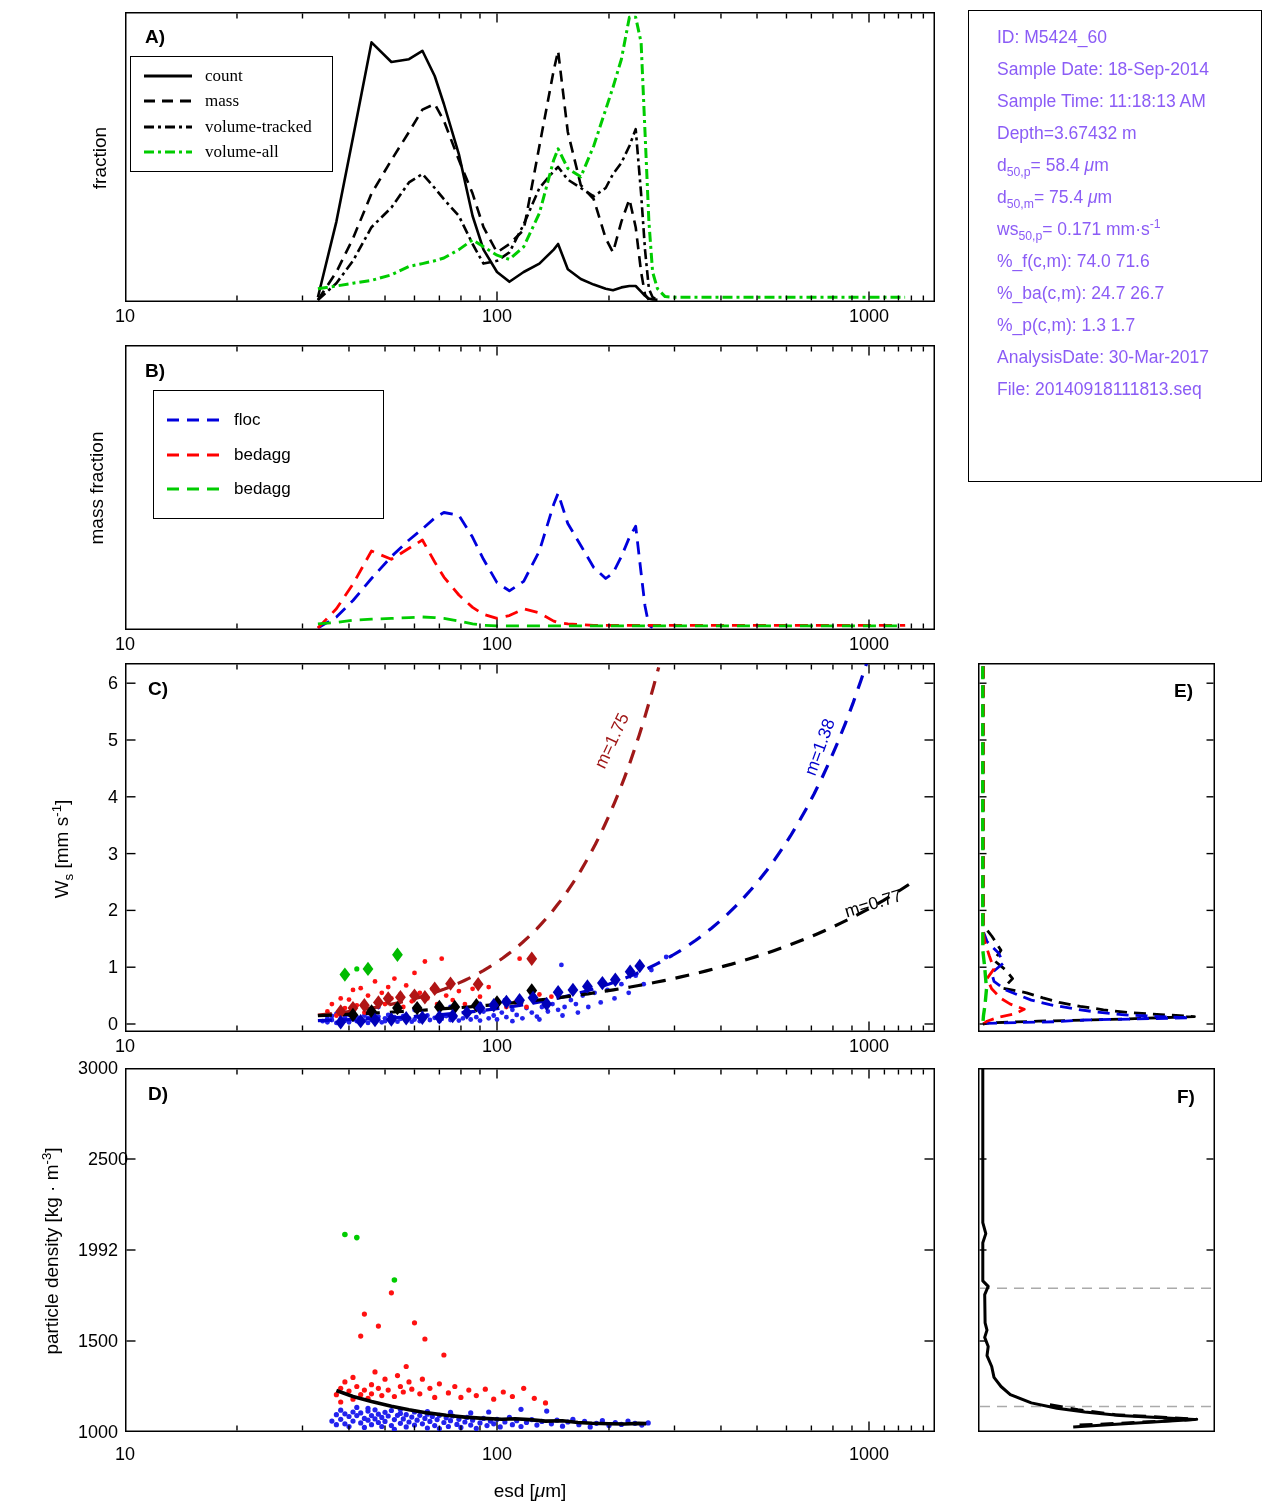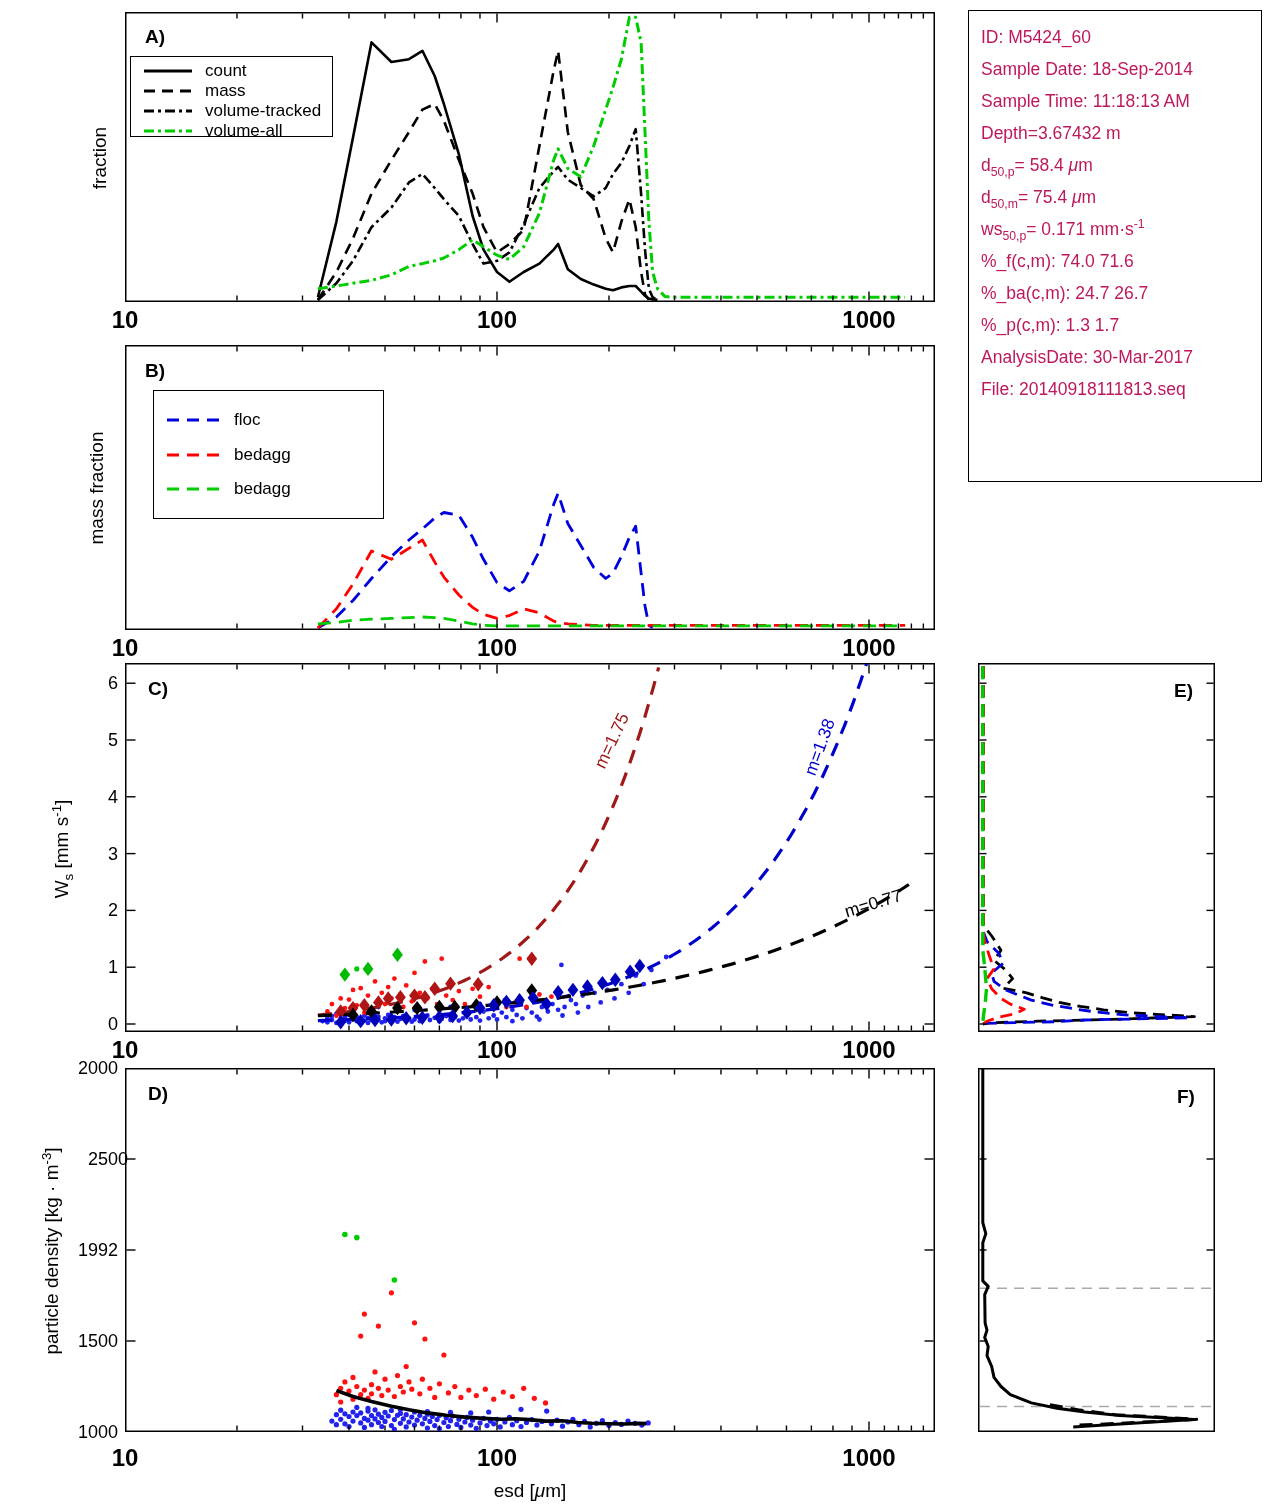--- a/index.html
+++ b/index.html
@@ -1,25 +1,25 @@
 <!DOCTYPE html>
 <html><head>
 <meta charset="utf-8">
 <style>
   html,body{margin:0;padding:0;background:#ffffff;font-family:"Liberation Sans",sans-serif;}
   #fig{position:relative;width:1270px;height:1511px;background:#ffffff;overflow:hidden;}
   svg{position:absolute;overflow:visible;}
   .panel-letter{position:absolute;font-weight:bold;font-size:19px;color:#000;}
   .ylab{position:absolute;font-size:19px;color:#000;transform:rotate(-90deg);transform-origin:center center;white-space:nowrap;text-align:center;}
-  .xticklab{position:absolute;font-size:24px;color:#000;transform:translateX(-50%);white-space:nowrap;font-weight:bold;}
+  .xticklab{position:absolute;font-size:18px;color:#000;transform:translateX(-50%);white-space:nowrap;}
   .yticklab{position:absolute;font-size:18px;color:#000;transform:translate(-100%,-50%);white-space:nowrap;}
   .legend{position:absolute;background:#fff;border:1.5px solid #000;box-sizing:border-box;z-index:5;display:flex;flex-direction:column;justify-content:space-evenly;padding:4px 0;}
   .legend-row{display:flex;align-items:center;gap:12px;padding-left:12px;}
   .legend-label{font-size:17px;color:#000;white-space:nowrap;}
-  #infobox{position:absolute;border:1.5px solid #000;box-sizing:border-box;background:#fff;padding:10px 12px;font-size:17.5px;line-height:1.83;color:#be185d;}
+  #infobox{position:absolute;border:1.5px solid #000;box-sizing:border-box;background:#fff;padding:10px 28px;font-size:17.5px;line-height:1.83;color:#8b5cf6;}
   #infobox .line{white-space:nowrap;}
   sub,sup{font-size:70%;line-height:0;}
   .xaxis-title{position:absolute;font-size:19px;color:#000;transform:translateX(-50%);white-space:nowrap;text-align:center;}
 </style>
 </head>
 <body>
 
 <div id="fig">
   <div id="panelA-host">
       <svg width="810" height="290" viewBox="0 0 810 290" style="left: 125px; top: 12px;">
@@ -678,21 +678,21 @@
   <div class="panel-letter" style="left:148px;top:678px;">C)</div>
   <div class="panel-letter" style="left:148px;top:1083px;">D)</div>
   <div class="panel-letter" style="left:1174px;top:680px;">E)</div>
   <div class="panel-letter" style="left:1177px;top:1086px;">F)</div>
 
   <div class="ylab" style="left:20px;top:147px;width:160px;">fraction</div>
   <div class="ylab" style="left:17px;top:477px;width:160px;">mass fraction</div>
   <div class="ylab" id="ylabC" style="left:-18px;top:838px;width:160px;">W<sub>s</sub> [mm s<sup>-1</sup>]</div>
   <div class="ylab" id="ylabD" style="left:-98px;top:1240px;width:300px;">particle density [kg · m<sup>-3</sup>]</div>
 
-  <div class="legend" id="legendA" style="left:130px;top:56px;width:203px;height:81px;">
+  <div class="legend" id="legendA" style="left:130px;top:56px;width:203px;height:116px;font-family:Liberation Serif, serif;">
       <div class="legend-row">
         <svg width="50" height="6" style="position: static; overflow: visible;">
           <line x1="1" y1="3" x2="49" y2="3" stroke="#000000" stroke-width="3"></line>
         </svg>
         <span class="legend-label">count</span>
       </div>
       <div class="legend-row">
         <svg width="50" height="6" style="position: static; overflow: visible;">
           <line x1="1" y1="3" x2="49" y2="3" stroke="#000000" stroke-width="3" stroke-dasharray="11,7"></line>
         </svg>
@@ -753,21 +753,21 @@
       <div class="yticklab" style="left: 118px; top: 853.6px;">3</div>
       <div class="yticklab" style="left: 118px; top: 796.8px;">4</div>
       <div class="yticklab" style="left: 118px; top: 740px;">5</div>
       <div class="yticklab" style="left: 118px; top: 683.2px;">6</div>
     </div>
   <div id="ylabelsD">
       <div class="yticklab" style="left: 118px; top: 1432px;">1000</div>
       <div class="yticklab" style="left: 118px; top: 1341px;">1500</div>
       <div class="yticklab" style="left: 118px; top: 1250px;">1992</div>
       <div class="yticklab" style="left: 128px; top: 1159px;">2500</div>
-      <div class="yticklab" style="left: 118px; top: 1068px;">2000</div>
+      <div class="yticklab" style="left: 118px; top: 1068px;">3000</div>
     </div>
   <div class="xaxis-title" id="esdTitle" style="left:530px;top:1480px;">esd [<i>μ</i>m]</div>
 
   <div id="infobox" style="left:968px;top:10px;width:294px;height:472px;">
       <div class="line">ID: M5424_60</div>
       <div class="line">Sample Date: 18-Sep-2014</div>
       <div class="line">Sample Time: 11:18:13 AM</div>
       <div class="line">Depth=3.67432 m</div>
       <div class="line">d<sub>50,p</sub>=  58.4 <i>μ</i>m</div>
       <div class="line">d<sub>50,m</sub>=  75.4 <i>μ</i>m</div>

